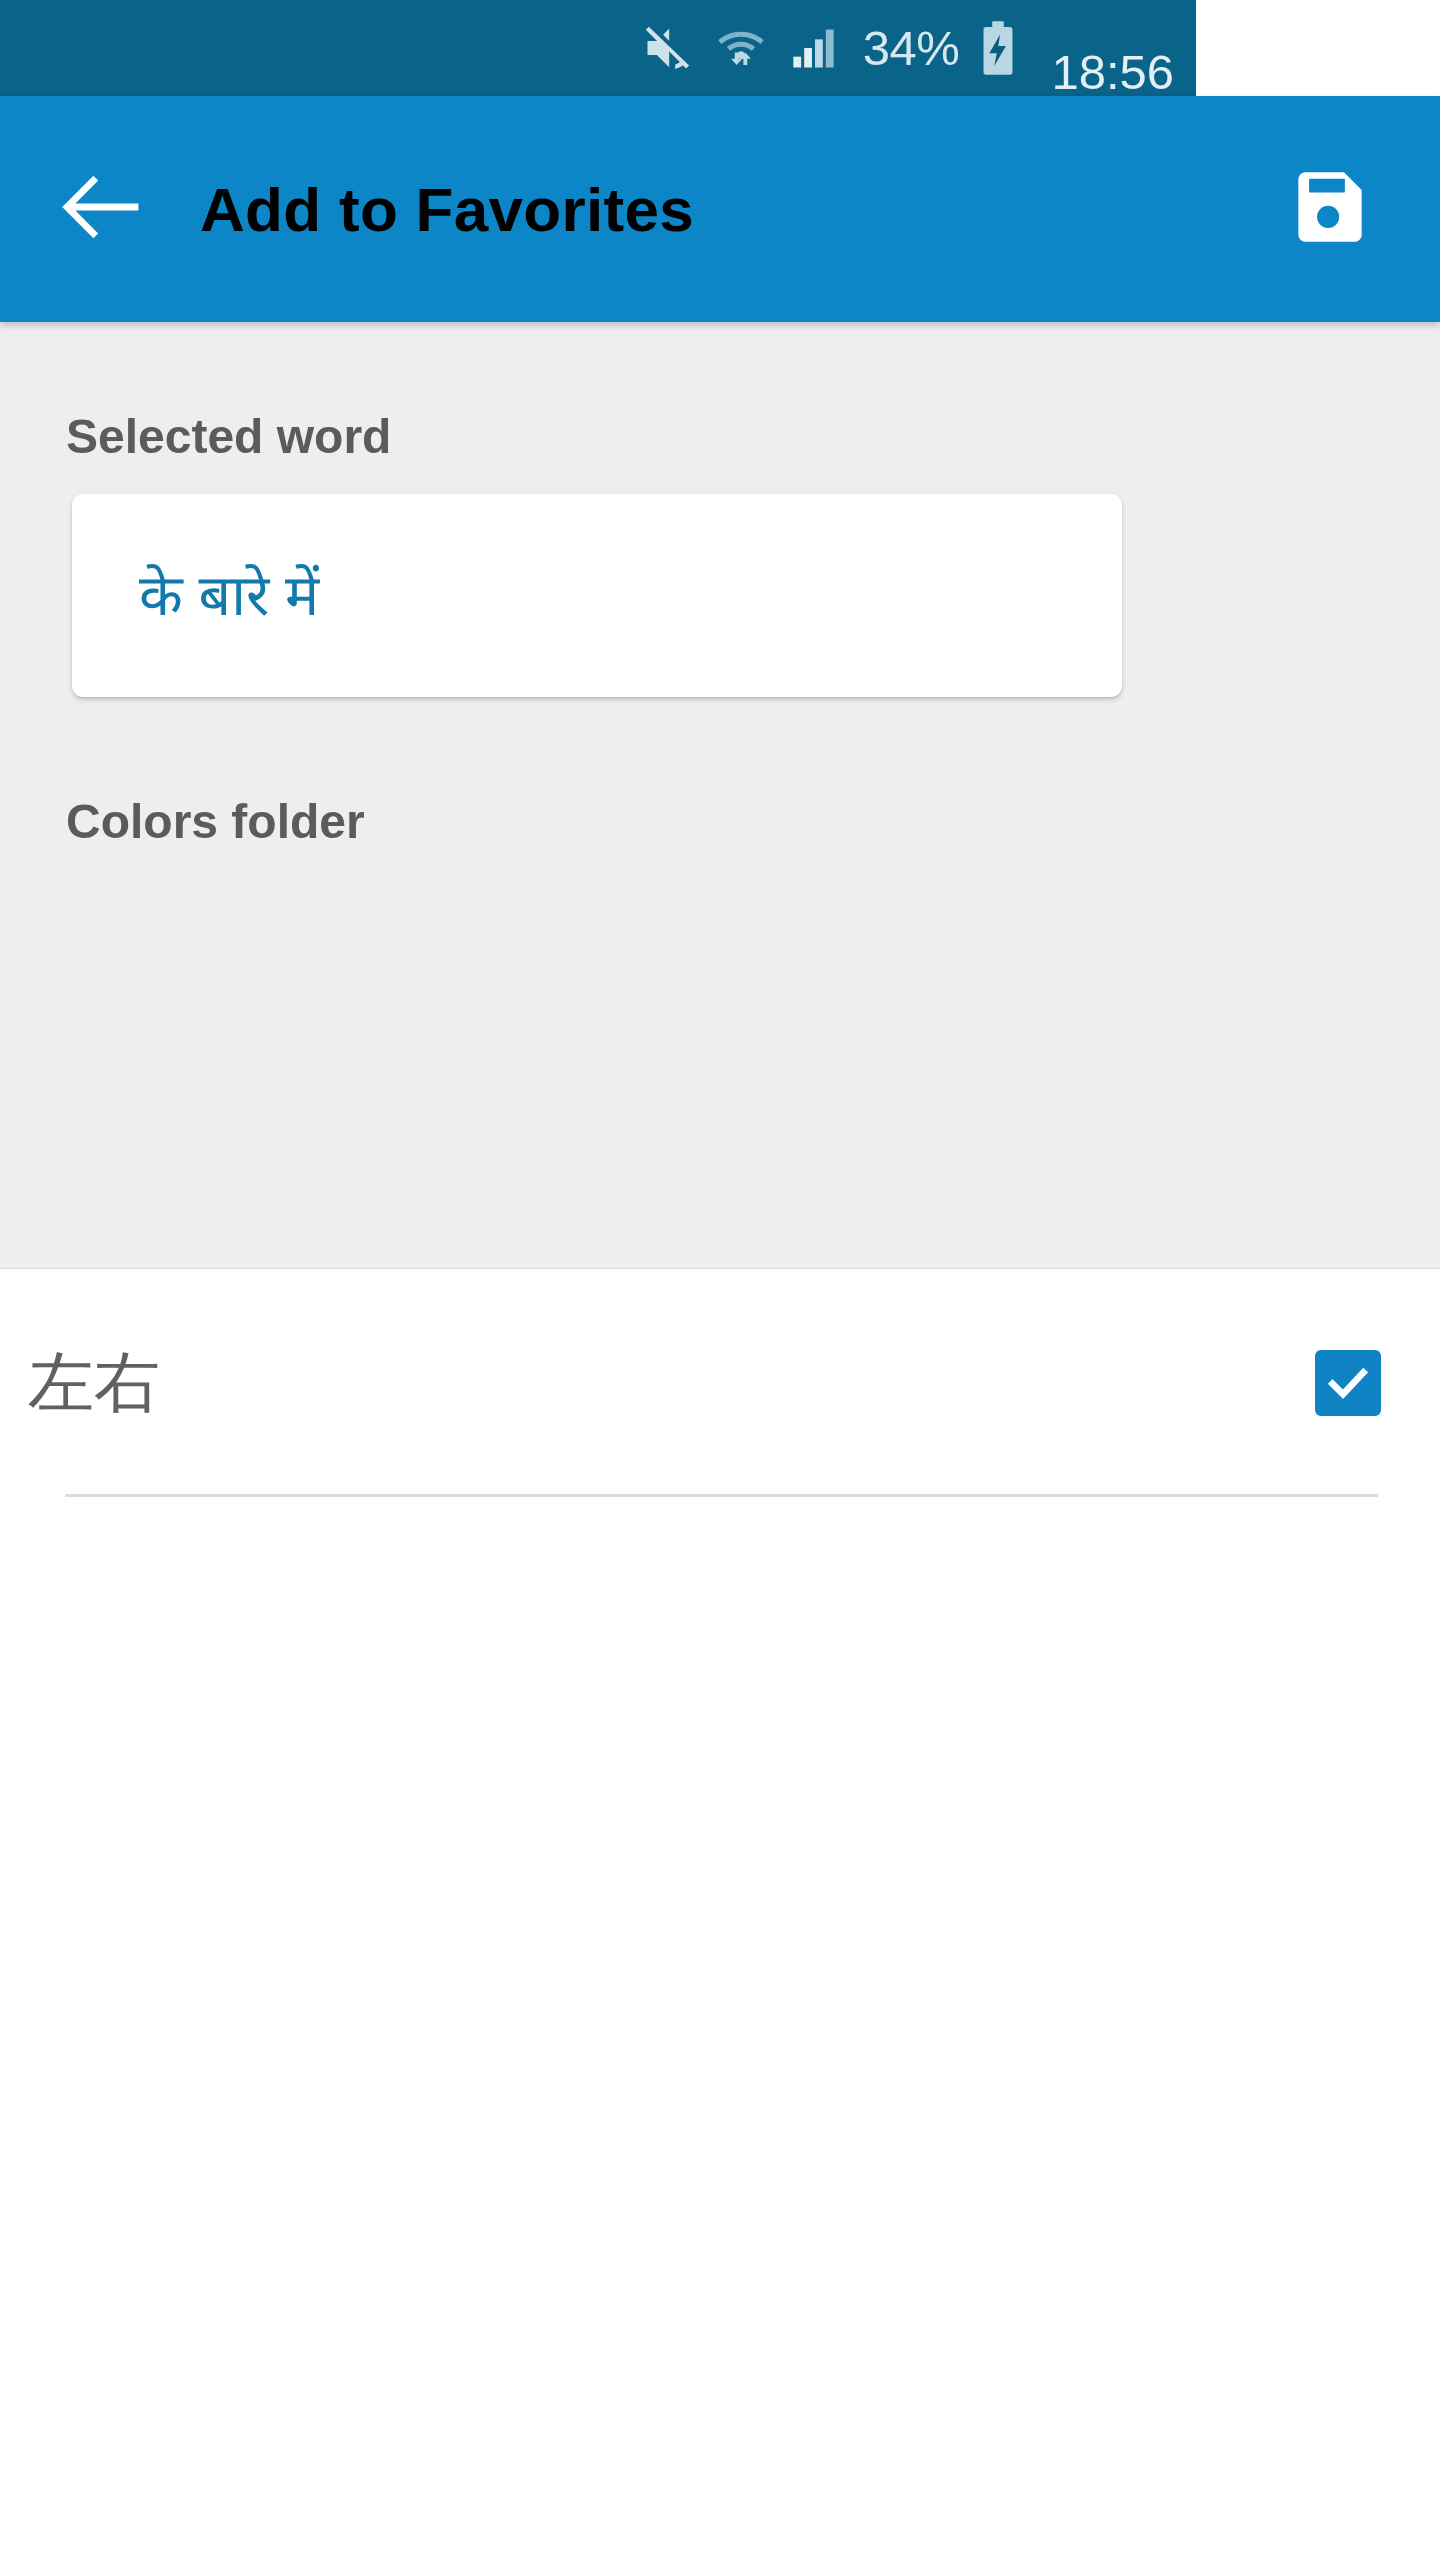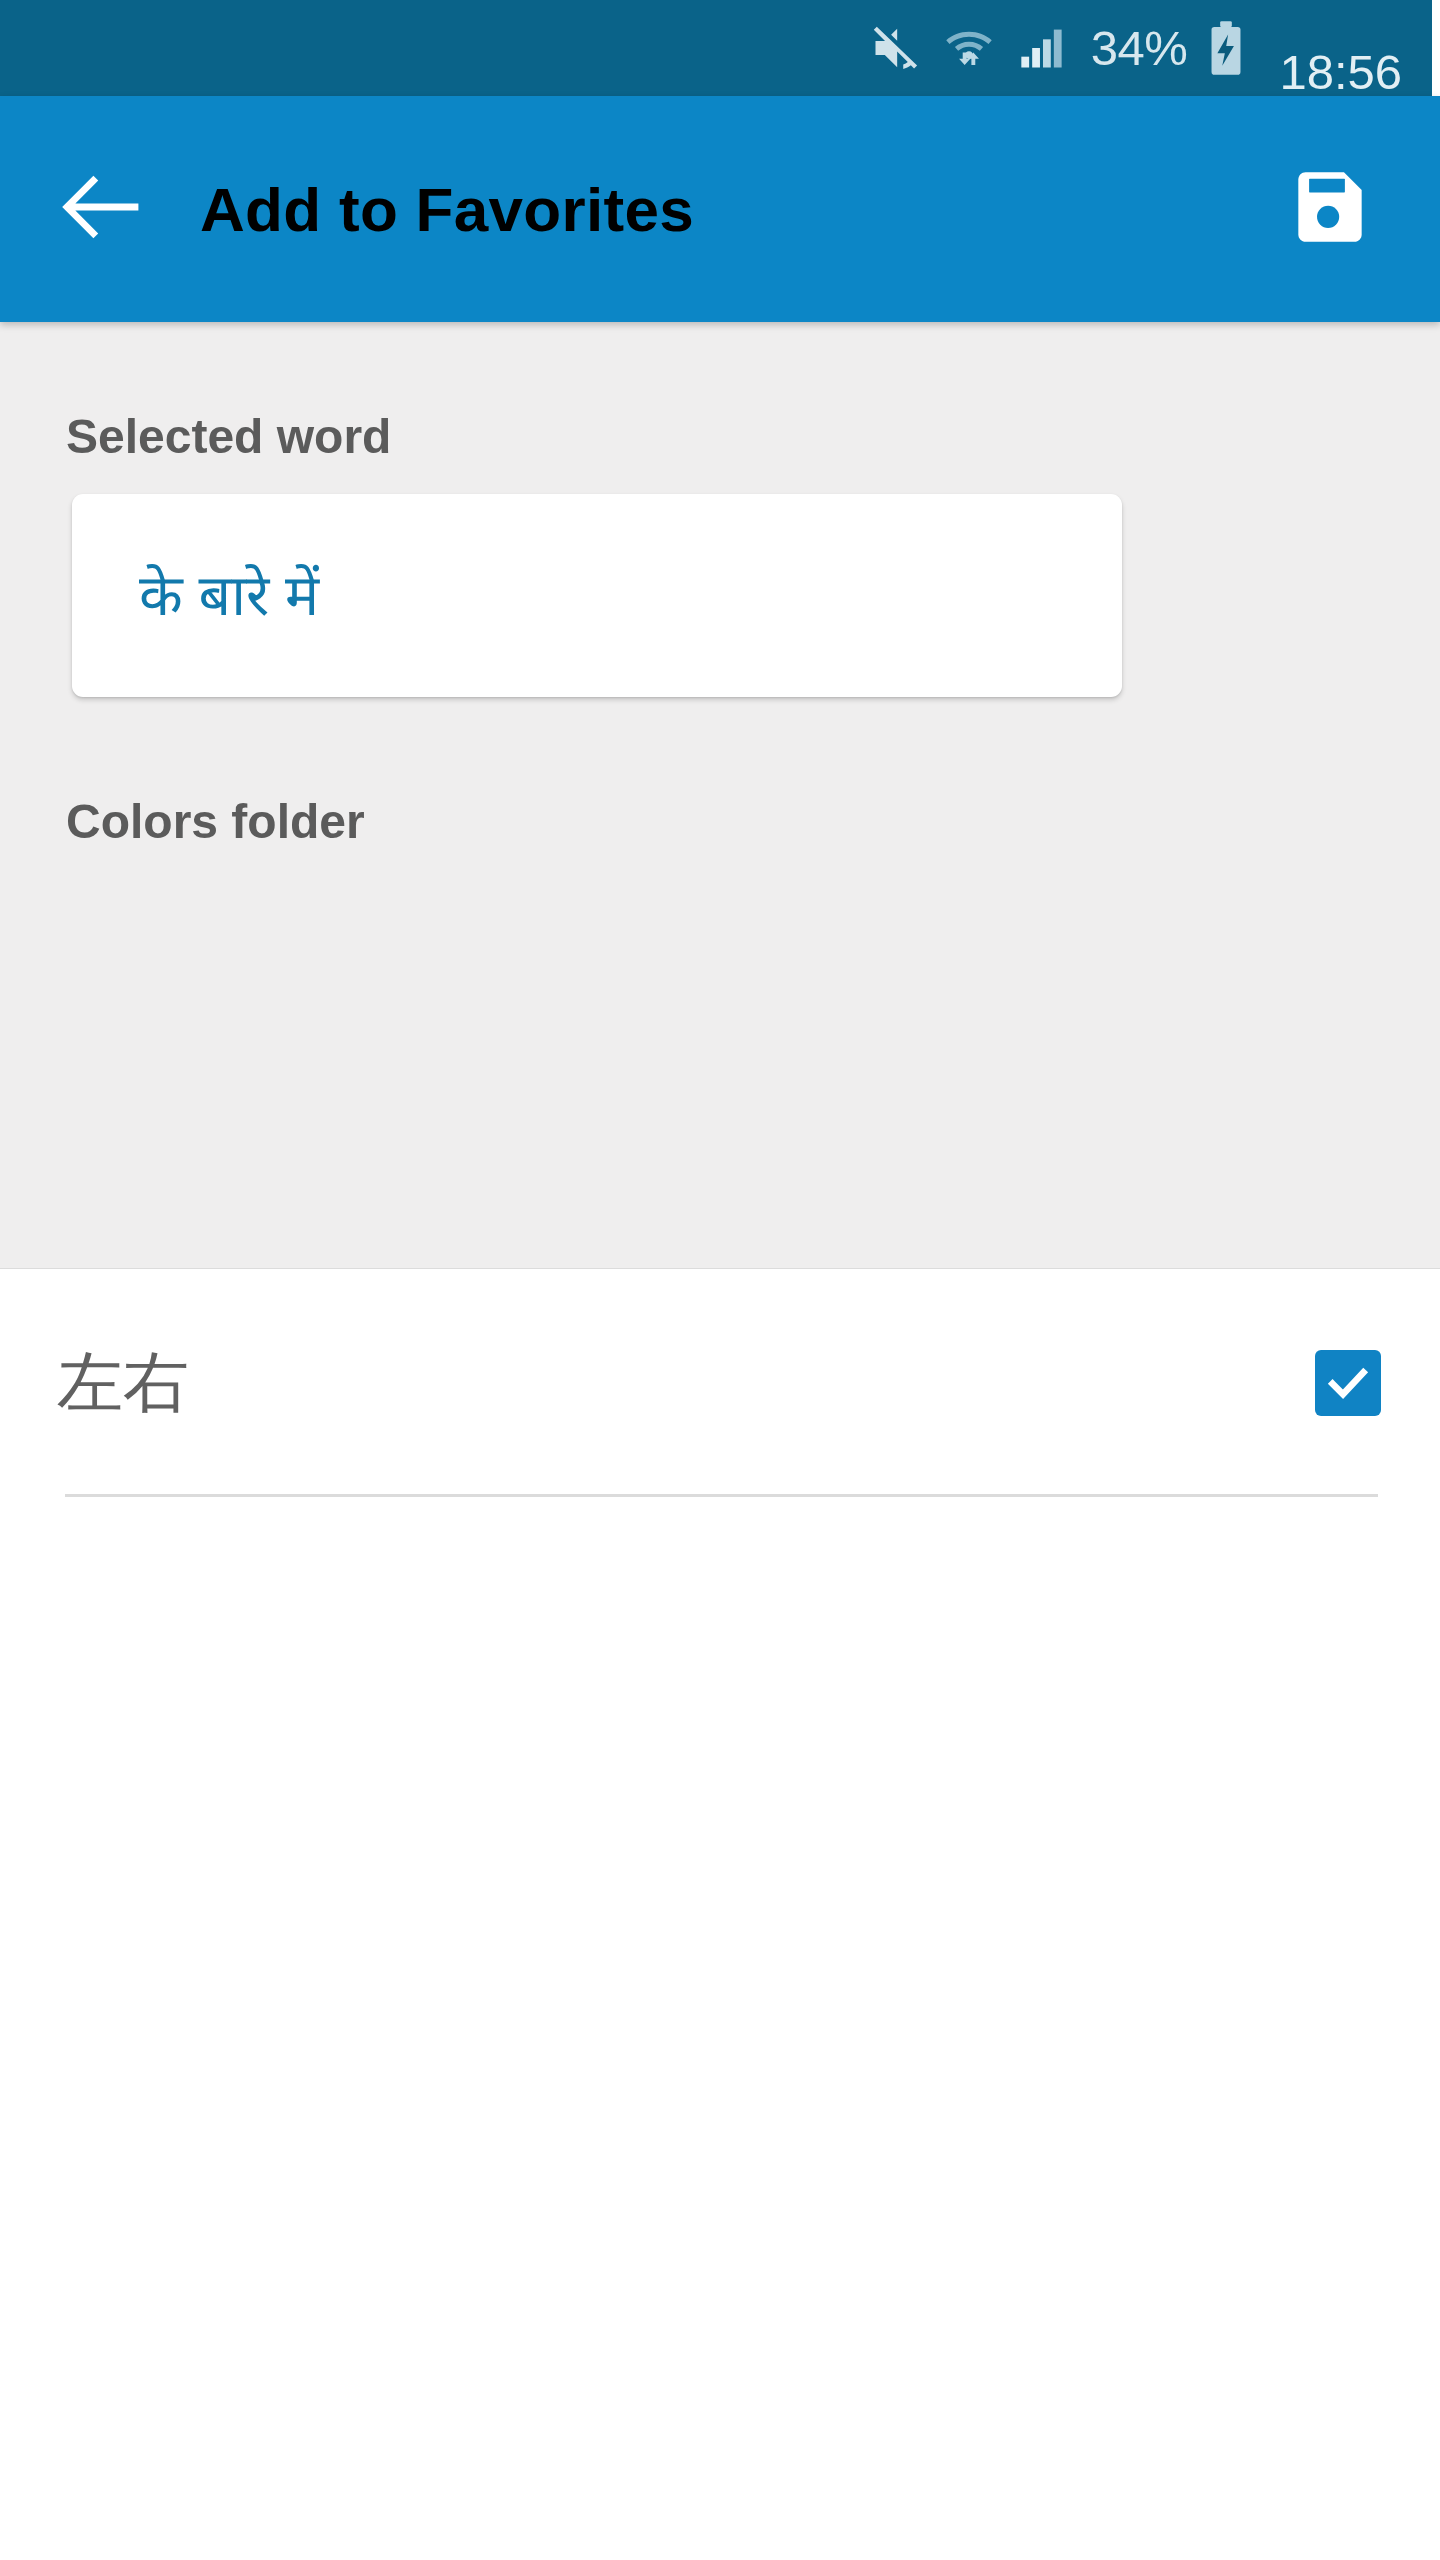--- a/index.html
+++ b/index.html
@@ -17,26 +17,26 @@
     width:1440px;
     height:2560px;
     background:#ffffff;
     overflow:hidden;
   }
 
   
   .status-bar {
     position:absolute;
     top:0; left:0;
-    width:1432px; height:96px;
+    width:1196px; height:96px;
     background:#0a6389;
     display:flex;
     align-items:center;
     justify-content:flex-end;
-    padding-right:30px;
+    padding-right:22px;
   }
   .status-icons {
     display:flex;
     align-items:center;
     gap:22px;
   }
   .si { display:flex; align-items:center; justify-content:center; }
   .si svg { display:block; }
 
   .battery-pct {
@@ -164,21 +164,21 @@
     position:relative;
     width:1440px; height:228px;
     display:flex;
     align-items:center;
     cursor:pointer;
   }
   .row-text {
     color:#616161;
     font-size:66px;
     font-weight:400;
-    margin-left:57px;
+    margin-left:28px;
     white-space:nowrap;
   }
   .row-check {
     margin-left:auto;
     margin-right:59px;
     width:66px; height:66px;
     flex:none;
     display:flex; align-items:center; justify-content:center;
     cursor:pointer;
   }

